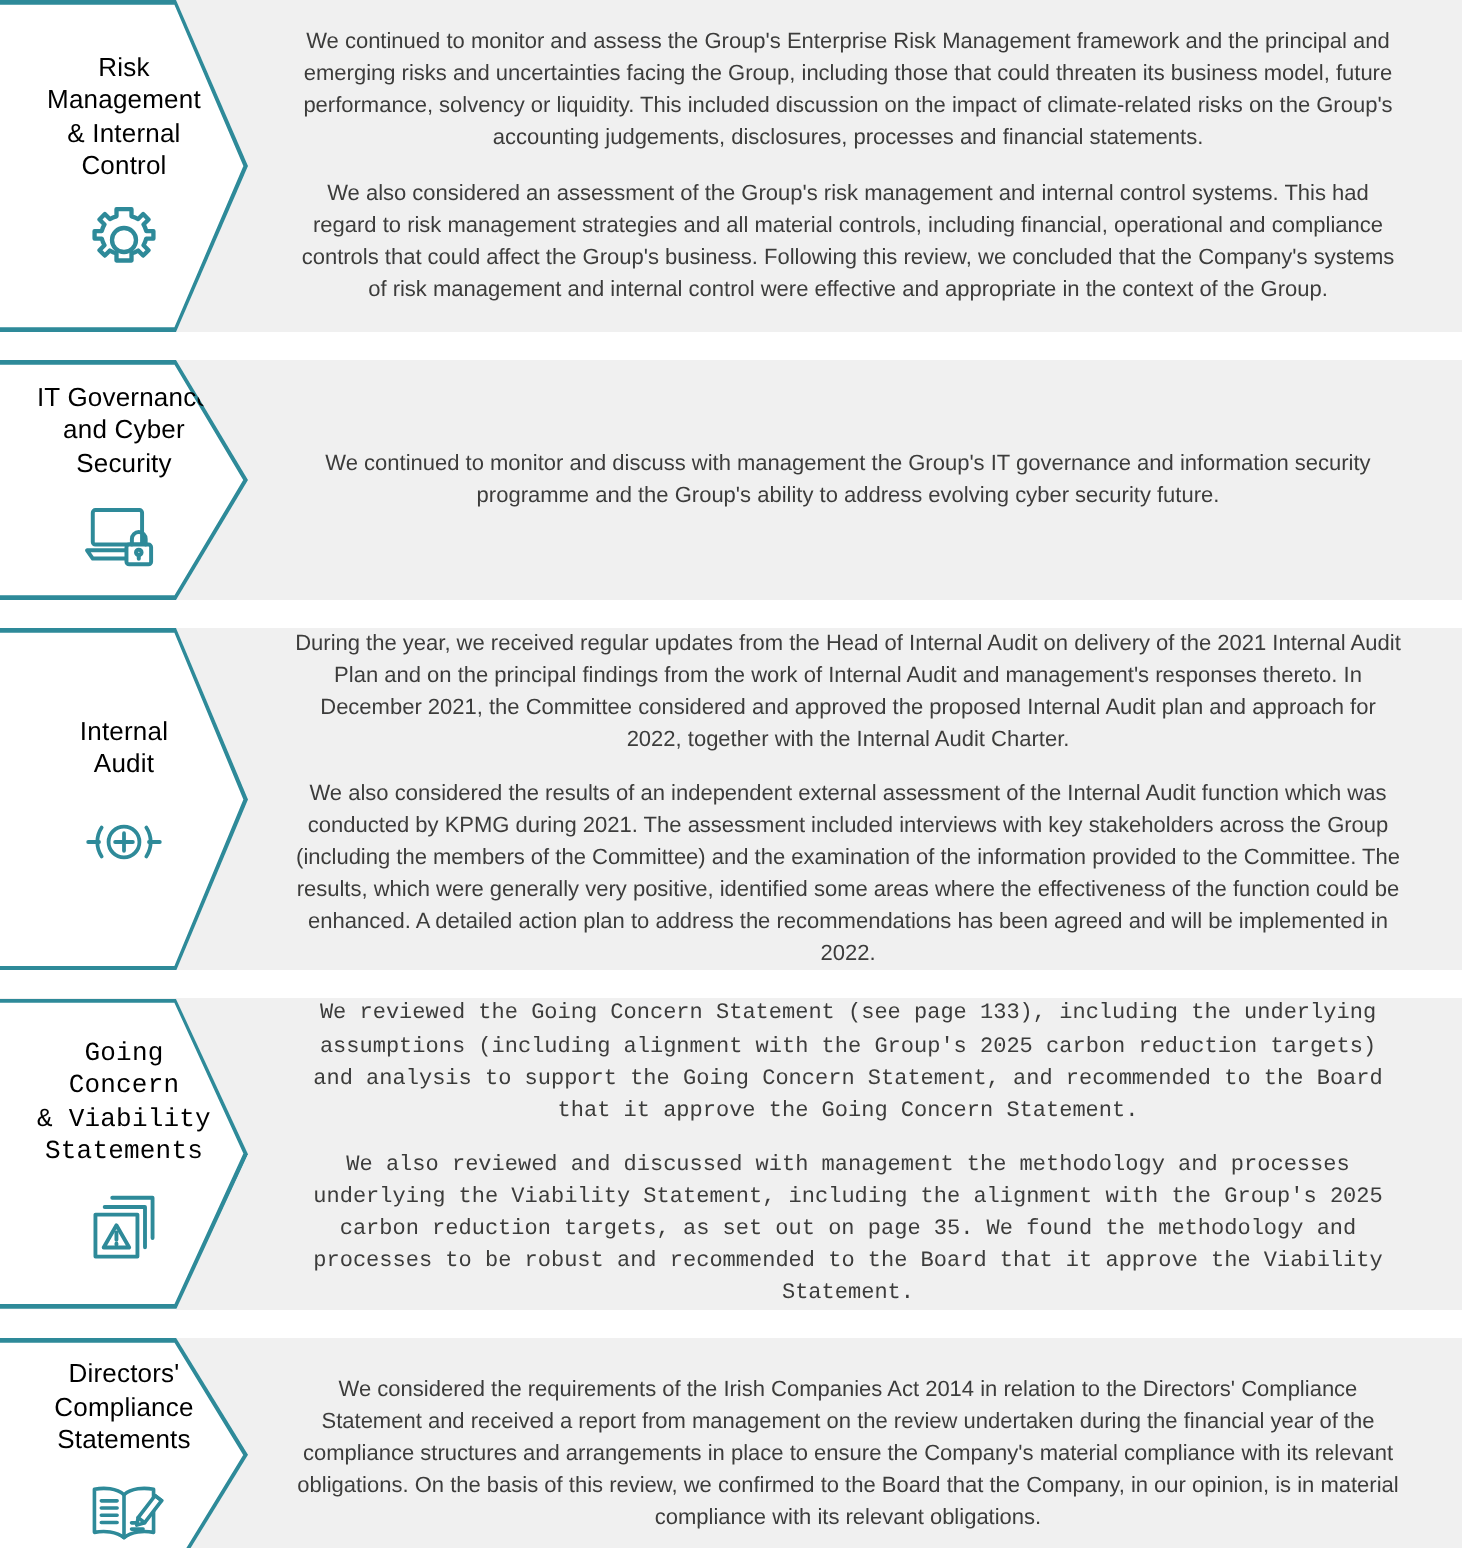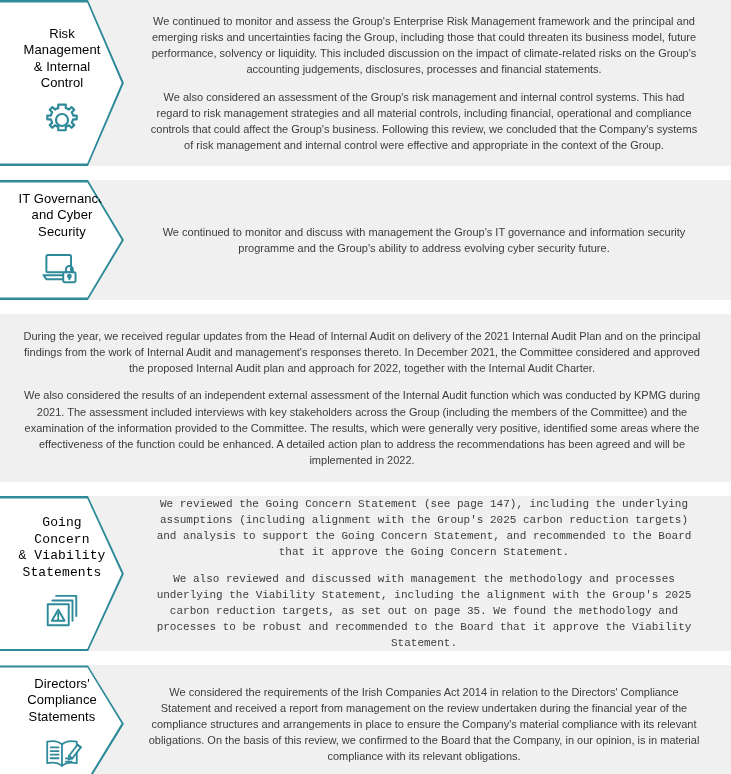--- a/index.html
+++ b/index.html
@@ -163,20 +163,40 @@
           </svg>
         </div>
       </div>
     </div>
     <div class="body">
       <p class="para">We continued to monitor and discuss with management the Group's IT governance and information security programme and the Group's ability to address evolving cyber security future.</p>
     </div>
   </div>
 
   <div class="row h-ia">
+    <div class="chev">
+      <svg class="chev-outline" viewBox="0 0 124 168" preserveAspectRatio="none">
+        <path d="M0 1.2 L88 1.2 L123 84 L88 166.8 L0 166.8" fill="none" stroke="#2e8a99" stroke-width="2.4" vector-effect="non-scaling-stroke" stroke-linejoin="miter"></path>
+      </svg>
+      <div class="chev-inner">
+        <div class="chev-title">Internal
+Audit</div>
+        <div class="chev-icon">
+          <svg width="46" height="42" viewBox="0 0 56 50">
+            <g fill="none" stroke="#2e8a99" stroke-width="2.3" stroke-linecap="round">
+              <circle cx="28" cy="25" r="9.4"></circle>
+              <path d="M28 19.6 v10.8 M22.6 25 h10.8"></path>
+              <path d="M14.4 16.2 a16 16 0 0 0 0 17.6"></path>
+              <path d="M41.6 16.2 a16 16 0 0 1 0 17.6"></path>
+              <path d="M6.2 25 h6.6 M43.2 25 h6.6"></path>
+            </g>
+          </svg>
+        </div>
+      </div>
+    </div>
     <div class="body">
       <p class="para">During the year, we received regular updates from the Head of Internal Audit on delivery of the 2021 Internal Audit Plan and on the principal findings from the work of Internal Audit and management's responses thereto. In December 2021, the Committee considered and approved the proposed Internal Audit plan and approach for 2022, together with the Internal Audit Charter.</p>
       <p class="para">We also considered the results of an independent external assessment of the Internal Audit function which was conducted by KPMG during 2021. The assessment included interviews with key stakeholders across the Group (including the members of the Committee) and the examination of the information provided to the Committee. The results, which were generally very positive, identified some areas where the effectiveness of the function could be enhanced. A detailed action plan to address the recommendations has been agreed and will be implemented in 2022.</p>
     </div>
   </div>
 
   <div class="row h-gc">
     <div class="chev">
       <svg class="chev-outline" viewBox="0 0 124 152" preserveAspectRatio="none">
         <path d="M0 1.2 L88 1.2 L123 76 L88 150.8 L0 150.8" fill="none" stroke="#2e8a99" stroke-width="2.4" vector-effect="non-scaling-stroke" stroke-linejoin="miter"></path>
@@ -194,21 +214,21 @@
               <rect x="8" y="17" width="25" height="25" fill="#ffffff"></rect>
               <path d="M20.5 23.4 l7.6 13.2 h-15.2 z"></path>
               <path d="M20.5 27.6 v4.4"></path>
               <path d="M20.5 34.2 v.7"></path>
             </g>
           </svg>
         </div>
       </div>
     </div>
     <div class="body">
-      <p class="para">We reviewed the Going Concern Statement (see page 147), including the underlying assumptions (including alignment with the Group's 2025 carbon reduction targets) and analysis to support the Going Concern Statement, and recommended to the Board that it approve the Going Concern Statement.</p>
+      <p class="para">We reviewed the Going Concern Statement (see page 133), including the underlying assumptions (including alignment with the Group's 2025 carbon reduction targets) and analysis to support the Going Concern Statement, and recommended to the Board that it approve the Going Concern Statement.</p>
       <p class="para">We also reviewed and discussed with management the methodology and processes underlying the Viability Statement, including the alignment with the Group's 2025 carbon reduction targets, as set out on page 35. We found the methodology and processes to be robust and recommended to the Board that it approve the Viability Statement.</p>
     </div>
   </div>
 
   <div class="row h-dc">
     <div class="chev">
       <svg class="chev-outline" viewBox="0 0 124 117" preserveAspectRatio="none">
         <path d="M0 1.2 L88 1.2 L123 58.5 L88 115.8 L0 115.8" fill="none" stroke="#2e8a99" stroke-width="2.4" vector-effect="non-scaling-stroke" stroke-linejoin="miter"></path>
       </svg>
       <div class="chev-inner">

